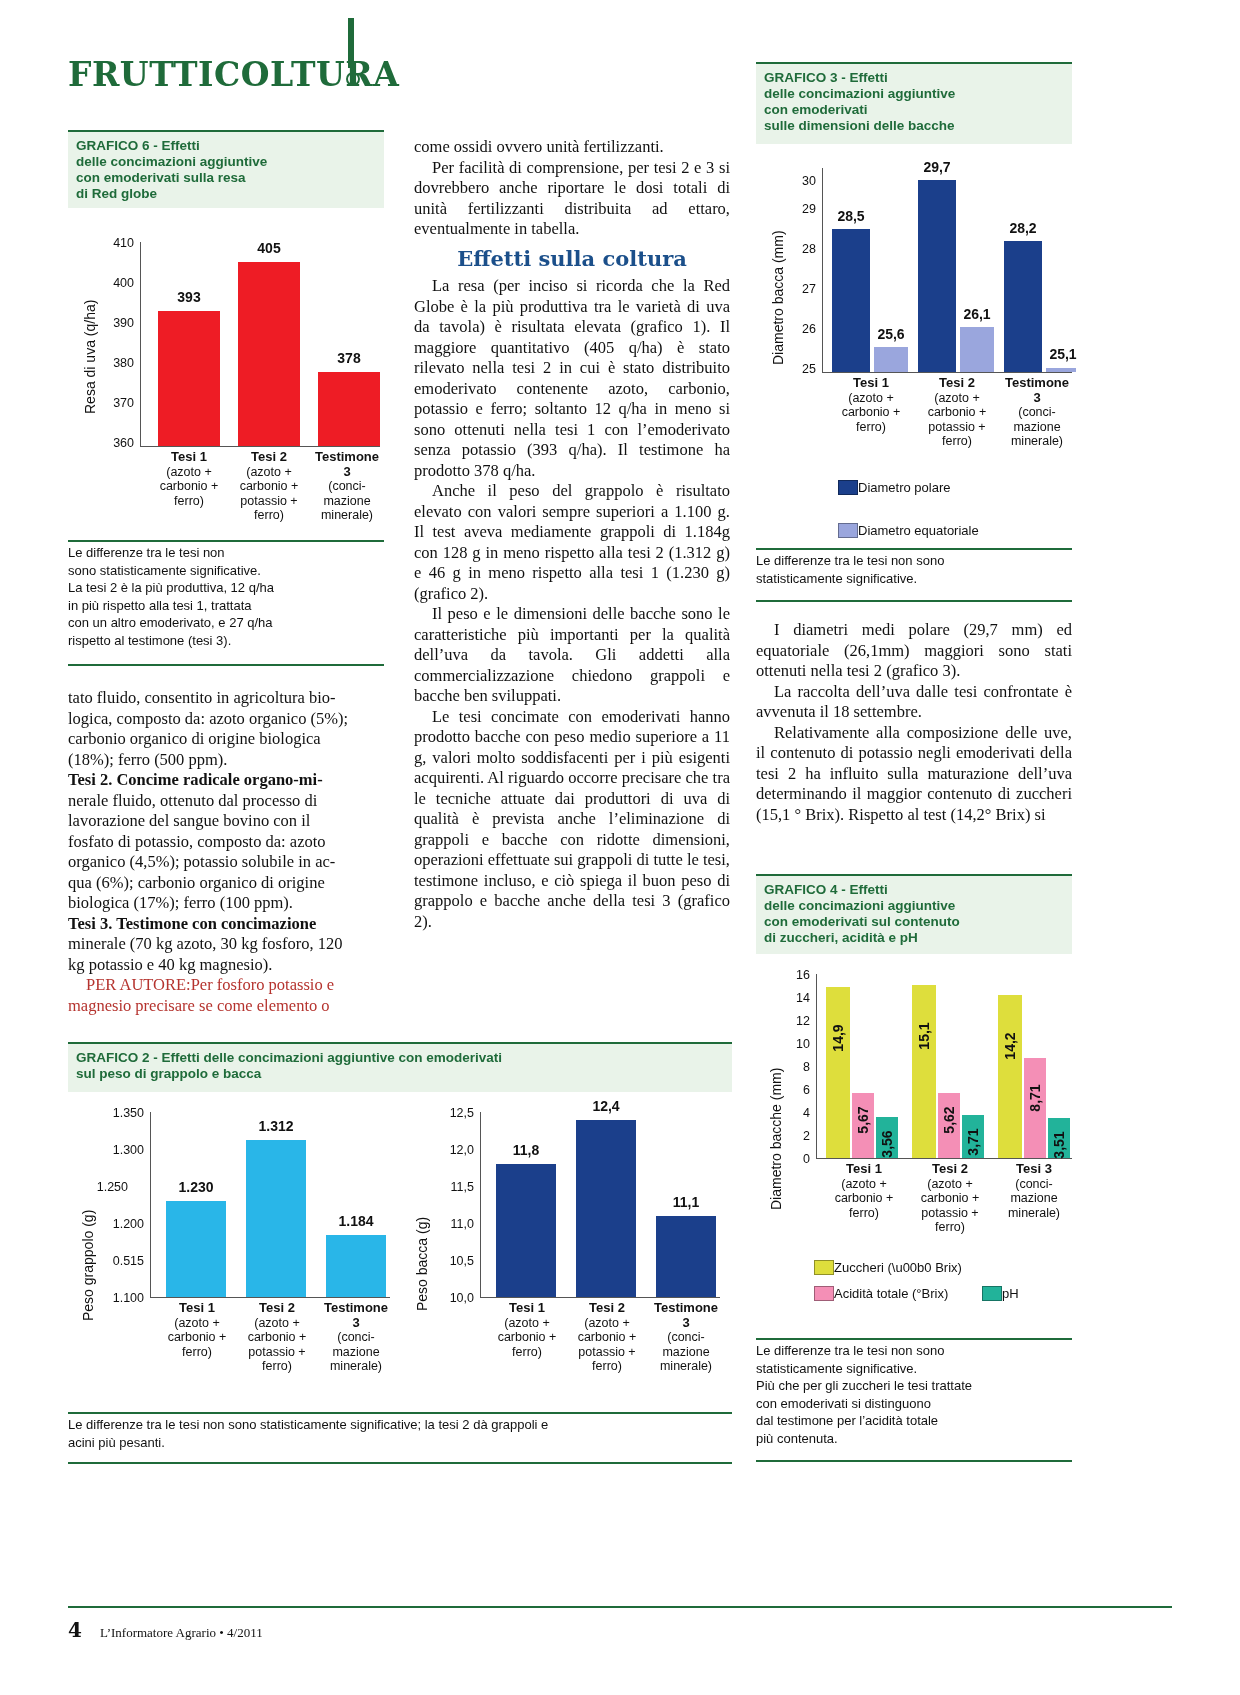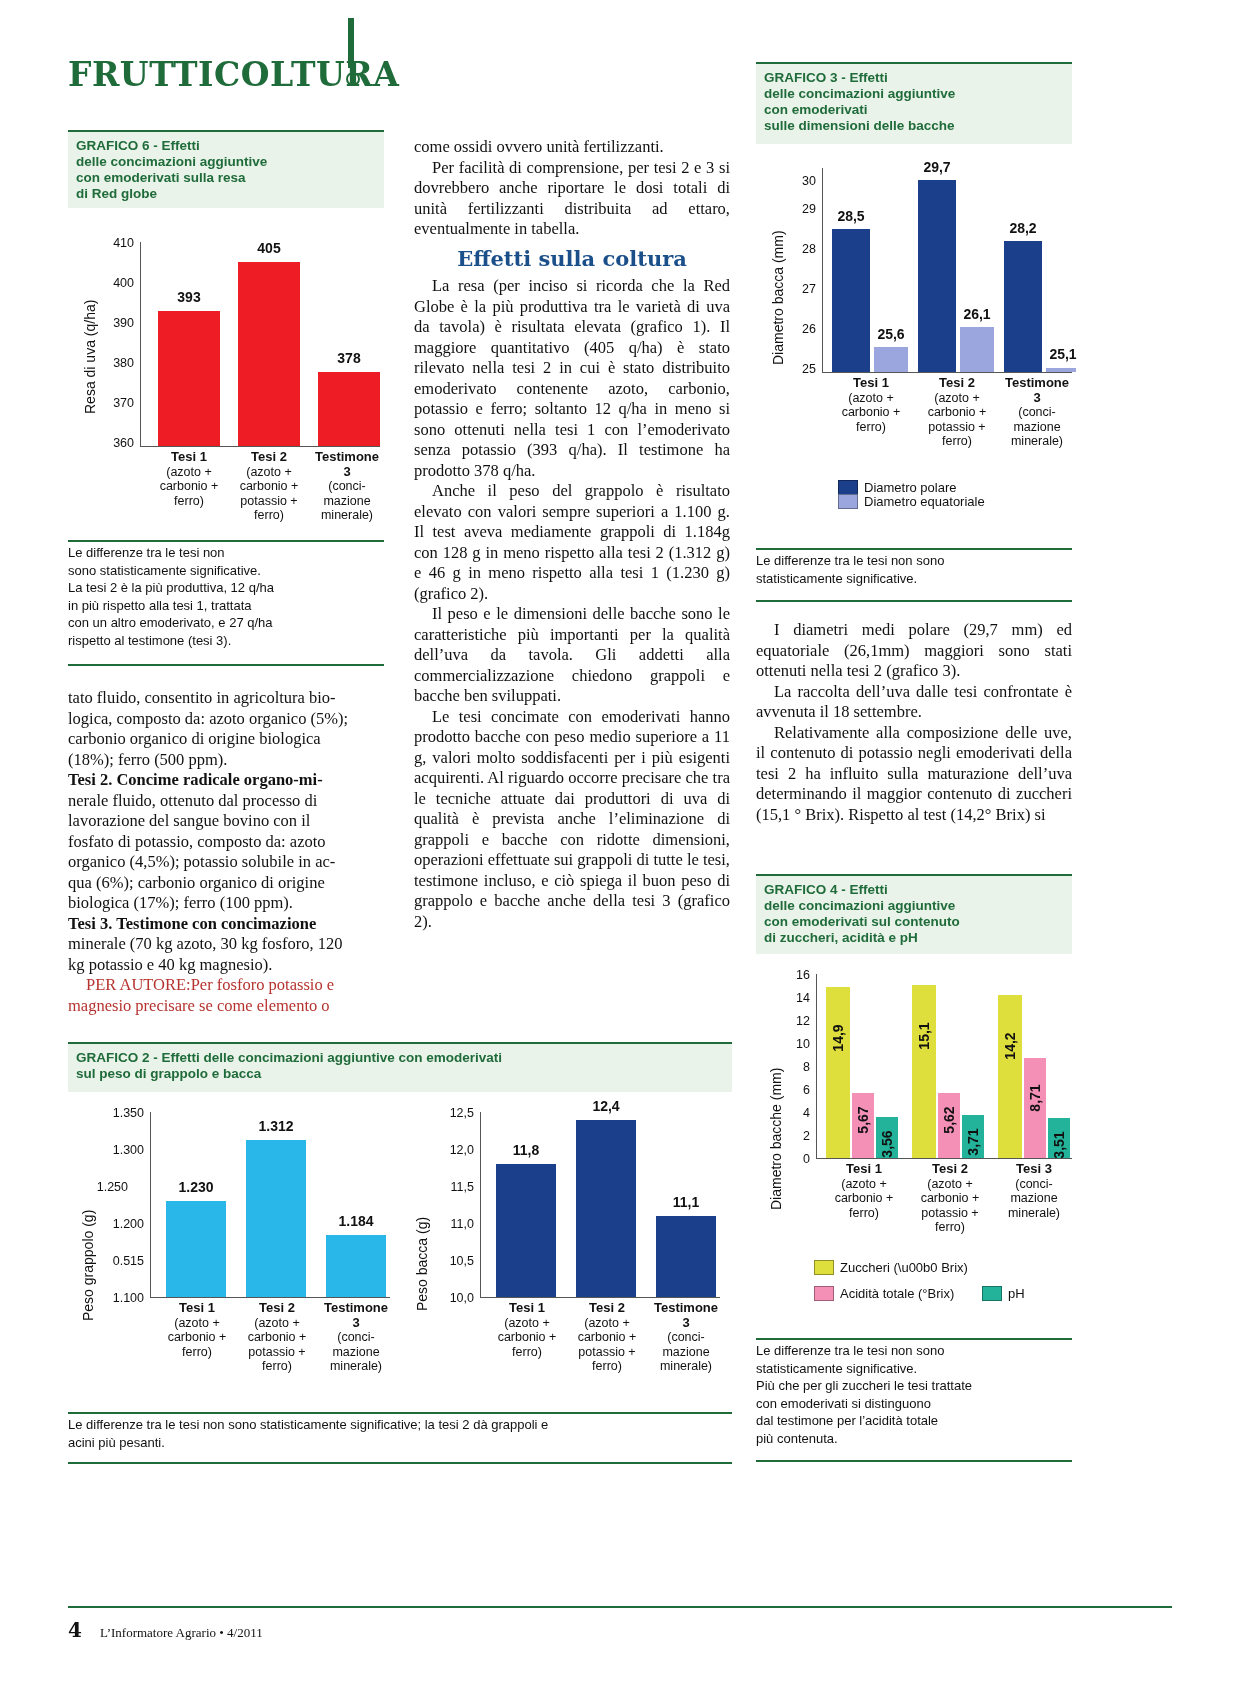--- a/index.html
+++ b/index.html
@@ -26,21 +26,21 @@
 
   
   .chart{position:relative;}
   .axis-line{position:absolute;background:#555;}
   .tick-lab{position:absolute;font-family:"Liberation Sans",sans-serif;font-size:12.5px;color:#111;text-align:right;}
   .bar{position:absolute;}
   .bar-lab{position:absolute;font-family:"Liberation Sans",sans-serif;font-weight:bold;font-size:14px;color:#111;text-align:center;}
   .ylabel{position:absolute;font-family:"Liberation Sans",sans-serif;font-size:14px;transform-origin:0 0;transform:rotate(-90deg);white-space:nowrap;}
   .cat{position:absolute;font-family:"Liberation Sans",sans-serif;font-size:12.5px;text-align:center;line-height:14.5px;}
   .cat b{font-size:13px;}
-  .legend{position:absolute;font-family:"Liberation Sans",sans-serif;font-size:13px;display:flex;align-items:center;gap:6px;}
+  .legend{position:absolute;font-family:"Liberation Sans",sans-serif;font-size:13px;display:flex;align-items:center;}
   .swatch{width:18px;height:13px;display:inline-block;border:1px solid rgba(0,0,0,.35);}
 
   .footer{position:absolute;left:68px;top:1618px;font-family:"Liberation Serif",serif;}
   .foot-num{font-family:"DejaVu Serif",serif;font-weight:bold;font-size:20px;color:#111;}
   .foot-txt{font-size:13px;color:#111;}
   .footrule{position:absolute;left:68px;top:1606px;width:1104px;border-top:2px solid #1f6b3a;}
 </style>
 </head>
 <body>
 
@@ -155,21 +155,21 @@
     <div class="bar-lab" style="left:282px;top:196px;width:50px;">25,1</div>
 
     <div class="cat" style="left:68px;top:226px;width:94px;"><b>Tesi 1</b><br>(azoto +<br>carbonio +<br>ferro)</div>
     <div class="cat" style="left:154px;top:226px;width:94px;"><b>Tesi 2</b><br>(azoto +<br>carbonio +<br>potassio +<br>ferro)</div>
     <div class="cat" style="left:240px;top:226px;width:82px;"><b>Testimone<br>3</b><br>(conci-<br>mazione<br>minerale)</div>
 
     <div class="legend" style="left:82px;top:330px;">
       <span class="swatch" style="background:#1b3f8b;"></span>
       <span>Diametro polare</span>
     </div>
-    <div class="legend" style="left:82px;top:344px;">
+    <div class="legend" style="left:82px;top:373px;">
       <span class="swatch" style="background:#9aa6dd;"></span>
       <span>Diametro equatoriale</span>
     </div>
   </div>
 
   <div style="position:absolute;left:756px;top:548px;width:316px;border-top:2px solid #1f6b3a;"></div>
   <div class="note" style="position:absolute;left:756px;top:552px;width:316px;white-space:pre-line;">Le differenze tra le tesi non sono
 statisticamente significative.</div>
   <div style="position:absolute;left:756px;top:600px;width:316px;border-top:2px solid #1f6b3a;"></div>
 

